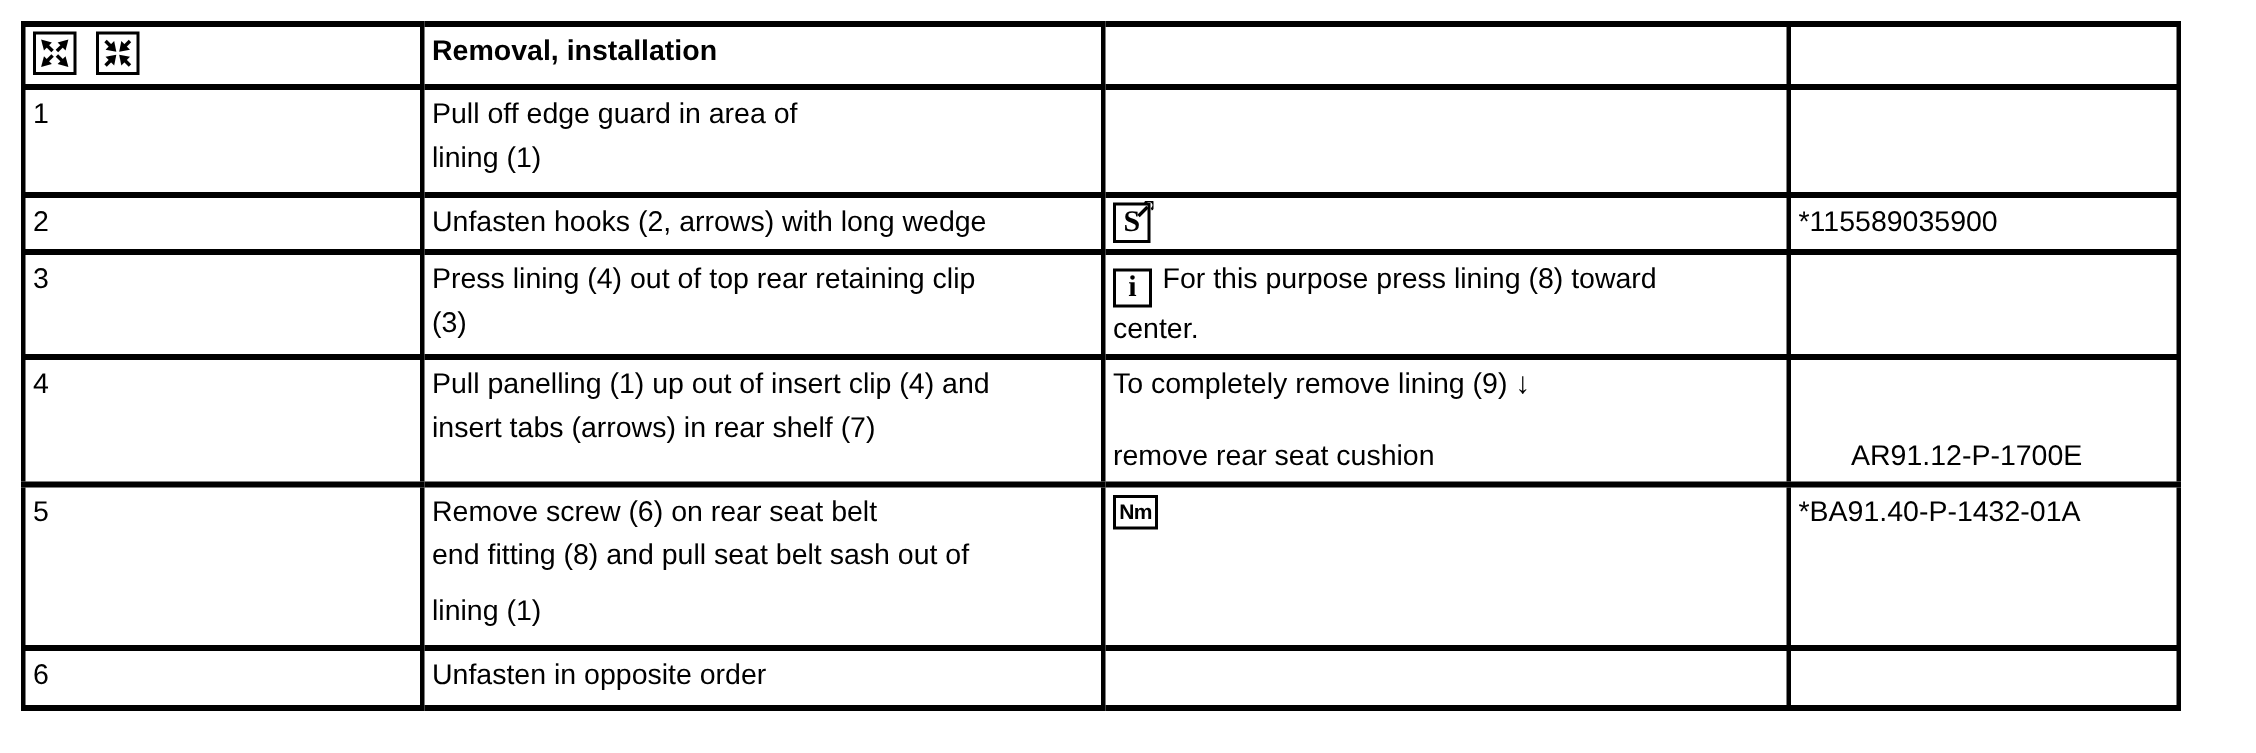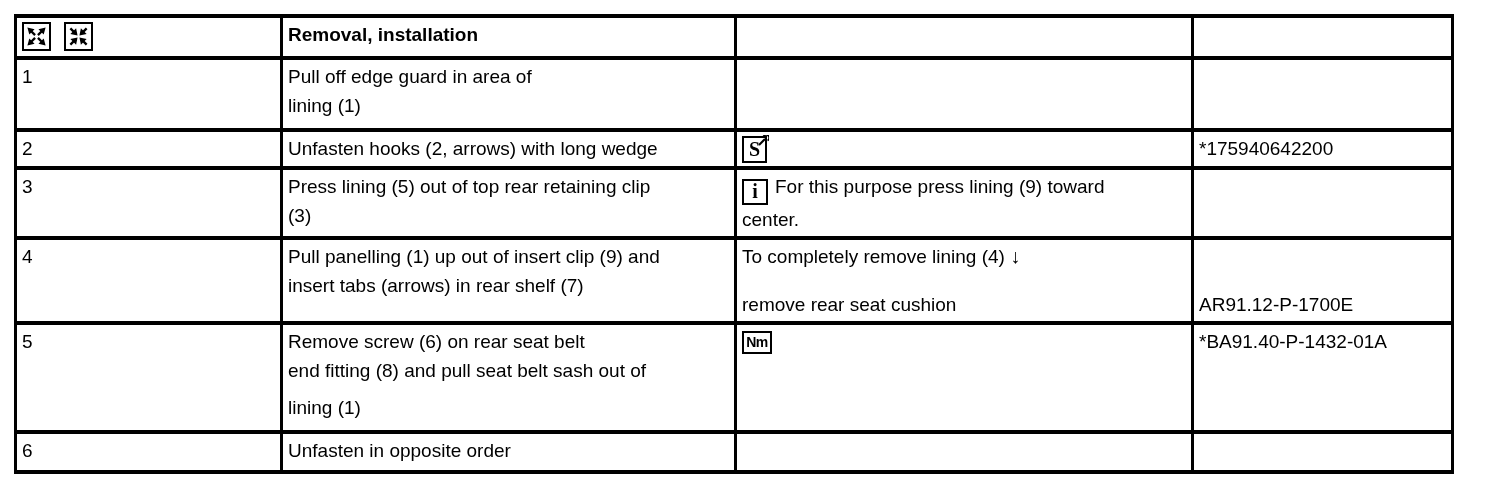--- a/index.html
+++ b/index.html
@@ -51,20 +51,21 @@
     display: flex;
     flex-direction: column;
     justify-content: space-between;
     height: 100%;
   }
   .bottom-align {
     display: flex;
     flex-direction: column;
     justify-content: flex-end;
     height: 100%;
+    margin-left: 35px;
   }
   .gap-top { margin-top: 8px; }
 
   
   .iconbox {
     display: inline-flex;
     align-items: center;
     justify-content: center;
     border: 2px solid #000;
     background: #fff;
@@ -181,55 +182,55 @@
       <td>
         <span class="iconbox tool-iconbox">
           <span>S</span>
           <svg class="wrench" width="12" height="12" viewBox="0 0 12 12">
             <line x1="2" y1="10" x2="8" y2="4" stroke="#000" stroke-width="2.2"></line>
             <path d="M6.5,1.5 A3,3 0 1 1 10.5,5.5" fill="none" stroke="#000" stroke-width="1.8"></path>
           </svg>
         </span>
       </td>
       <td>
-        <span class="nowrap">*175940642200</span>
+        <span class="nowrap">*115589035900</span>
       </td>
     </tr>
 
     <tr class="r3">
       <td>
         <span>3</span>
       </td>
       <td>
-        <div class="nowrap">Press lining (5) out of top rear retaining clip</div>
+        <div class="nowrap">Press lining (4) out of top rear retaining clip</div>
         <div class="nowrap">(3)</div>
       </td>
       <td>
         <div class="nowrap">
           <span class="iconbox info-iconbox">
             <span>i</span>
-          </span><span>For this purpose press lining (9) toward</span>
+          </span><span>For this purpose press lining (8) toward</span>
         </div>
         <div class="nowrap">center.</div>
       </td>
       <td></td>
     </tr>
 
     <tr class="r4">
       <td>
         <span>4</span>
       </td>
       <td>
-        <div class="nowrap">Pull panelling (1) up out of insert clip (9) and</div>
+        <div class="nowrap">Pull panelling (1) up out of insert clip (4) and</div>
         <div class="nowrap">insert tabs (arrows) in rear shelf (7)</div>
       </td>
       <td>
         <div class="cell-fill">
           <div class="nowrap">
-            <span>To completely remove lining (4)</span>
+            <span>To completely remove lining (9)</span>
             <span class="arrow-down">↓</span>
           </div>
           <div class="nowrap">remove rear seat cushion</div>
         </div>
       </td>
       <td>
         <div class="bottom-align">
           <span class="nowrap">AR91.12-P-1700E</span>
         </div>
       </td>

